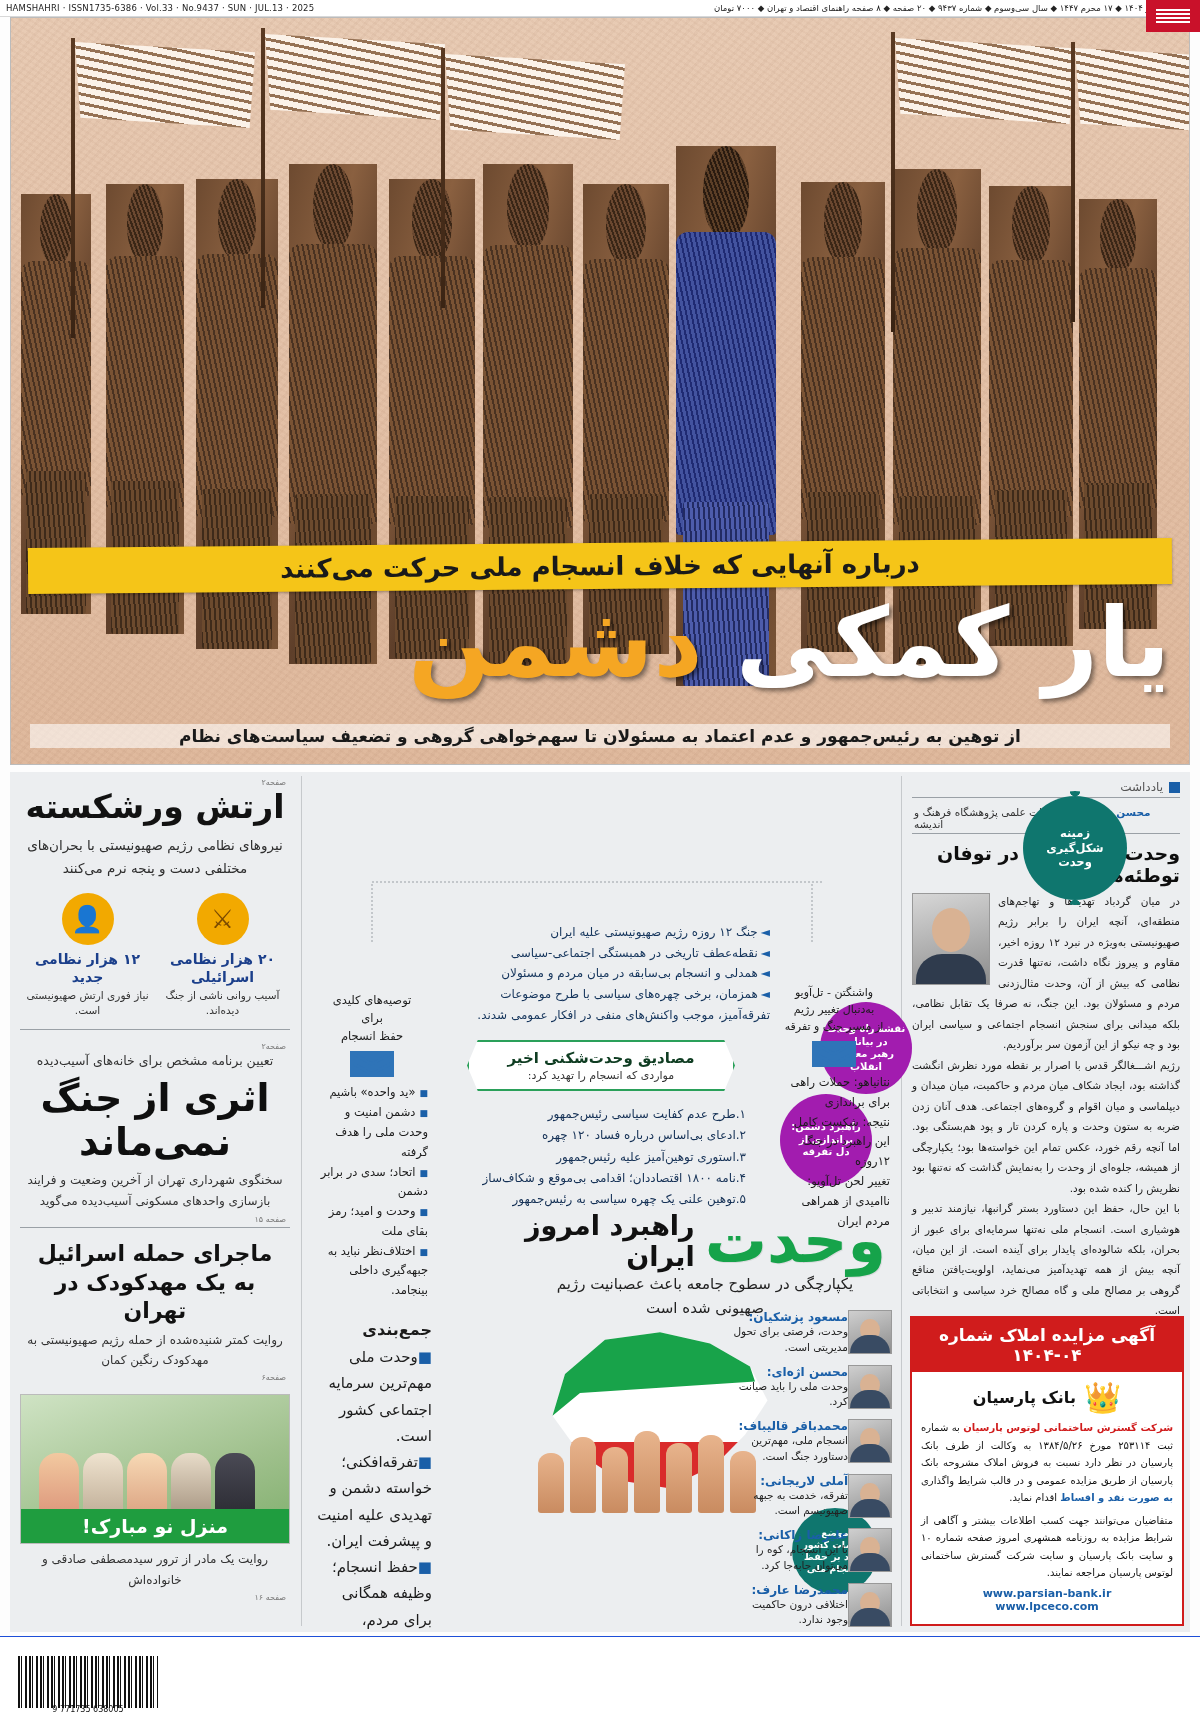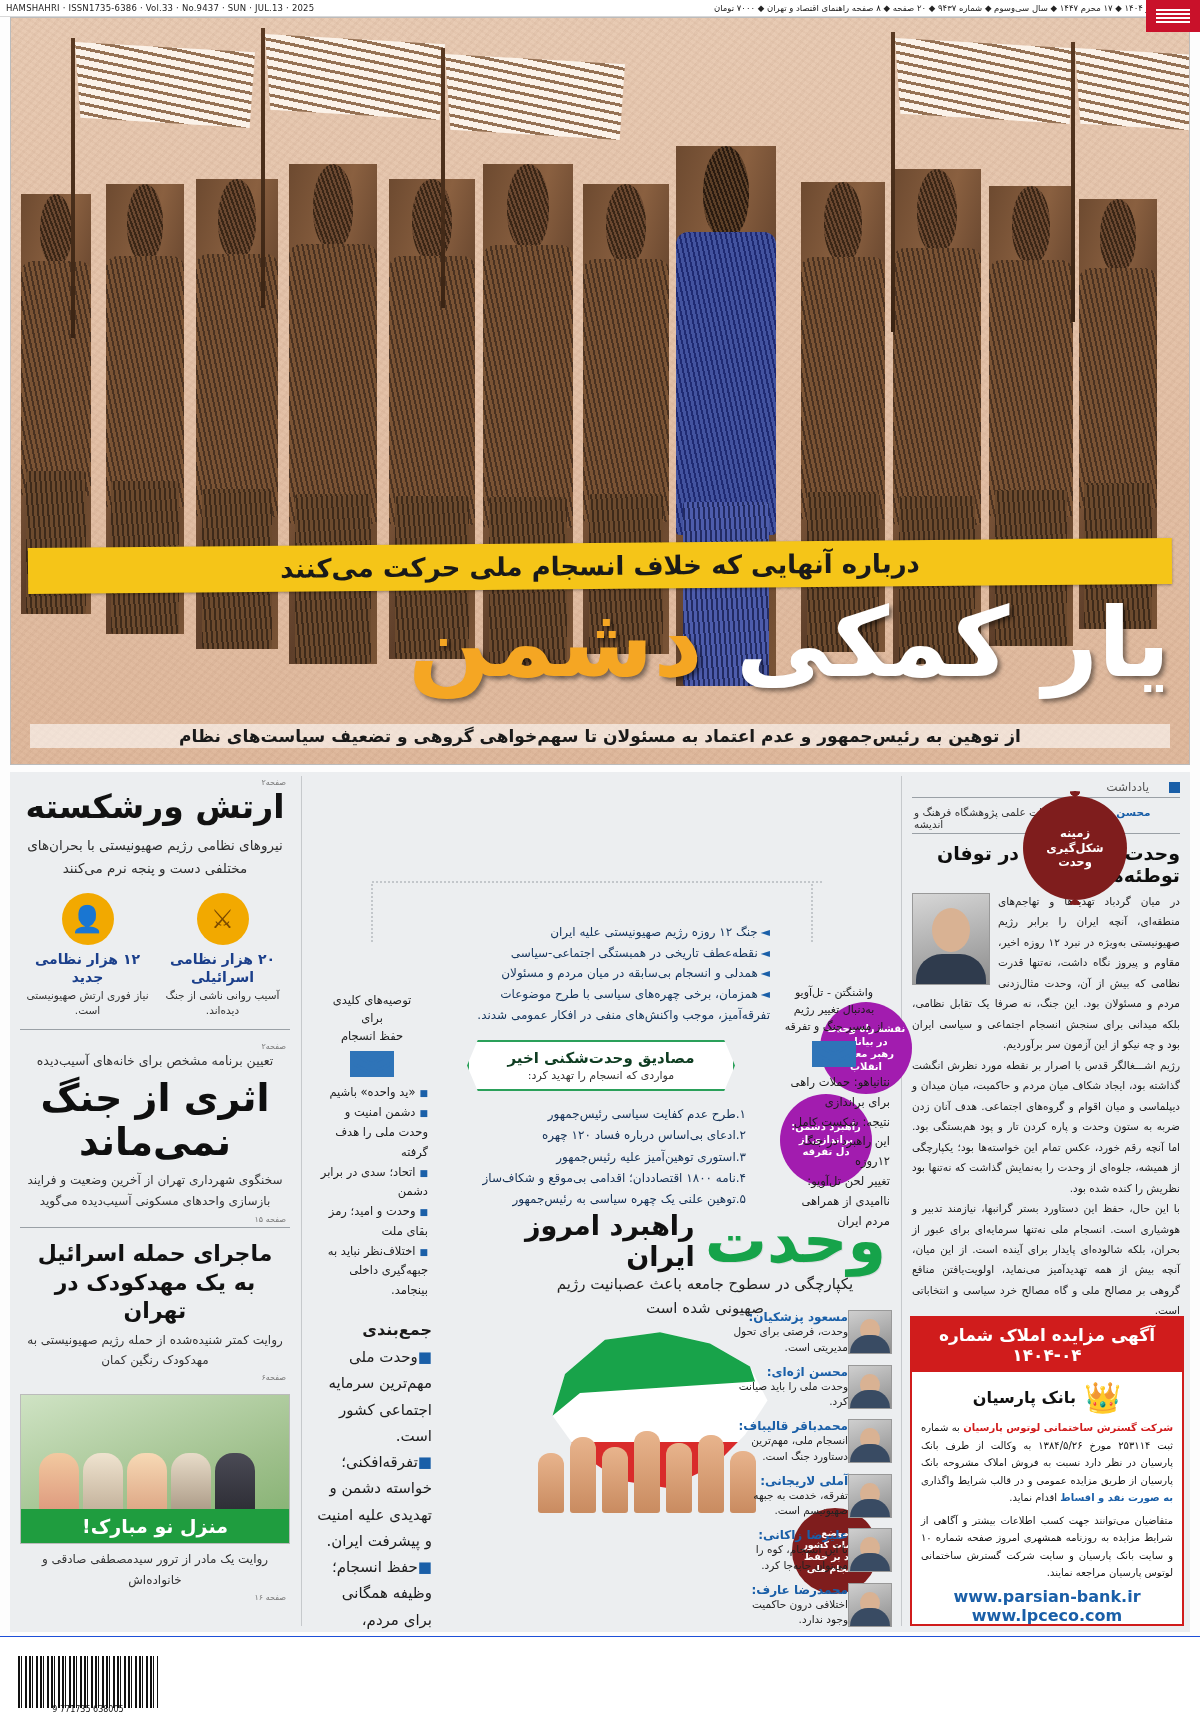--- a/index.html
+++ b/index.html
@@ -205,21 +205,21 @@
   }
   .greenbar span { color:#fff; font-size:19px; font-weight:bold; }
 
   
   .info { position:relative; width:100%; height:100%; padding: 8px 10px; }
   .badge {
     position:absolute; color:#fff; text-align:center; font-weight:bold;
     display:flex; align-items:center; justify-content:center;
     line-height:1.25;
   }
-  .badge.blue { background:#7f1d1d; }
+  .badge.blue { background:#0f766e; }
   .badge.green { background:#a21caf; }
   .scallop {
     border-radius: 50%;
     box-shadow:
       0 0 0 0 transparent;
     position: relative;
   }
   .scallop::before{
     content:""; position:absolute; inset:-5px; border-radius:50%;
     background: inherit;
@@ -296,21 +296,21 @@
     width:20px; height:22px; border-radius:50%; background:#d9b293;
   }
   .official .ph .shoulders {
     position:absolute; bottom:0; left:50%; transform:translateX(-50%);
     width:40px; height:18px; border-radius:18px 18px 0 0; background:#394b63;
   }
   .official .nm { font-size: 12px; font-weight:bold; color:#1a5fa8; }
   .official .qt { font-size: 10.5px; color:#222; line-height:1.5; }
 
   
-  .note-head { display:flex; align-items:center; gap:20px; justify-content:flex-start; }
+  .note-head { display:flex; align-items:center; gap:6px; justify-content:flex-start; }
   .note-head .sq { width:11px; height:11px; background:#1a5fa8; }
   .note-head .lb { font-size:12px; color:#555; }
   .byline { font-size:10.5px; color:#333; text-align:left; padding-left:2px; }
   .byline b { color:#1a5fa8; }
   .ed-title { font-size:19px; font-weight:bold; color:#0e0e0e; text-align:right; margin:8px 0 5px; }
   .ed-photo {
     float:left; width:78px; height:92px; margin: 2px 8px 4px 0;
     background: linear-gradient(165deg,#d7d7d7,#8d8d8d);
     border:1px solid #999; position:relative; overflow:hidden;
   }
@@ -330,21 +330,21 @@
     font-size:17px; font-weight:bold; padding:7px 4px;
   }
   .ad-logo { display:flex; align-items:center; justify-content:center; gap:8px; padding:8px 0 4px; }
   .ad-logo .mark { font-size:30px; color:#e2711d; }
   .ad-logo .nm { font-size:16px; font-weight:bold; color:#111; }
   .ad-body { font-size:10px; color:#111; line-height:1.75; text-align:justify; padding:0 9px; }
   .ad-body .red { color:#d01c1c; font-weight:bold; }
   .ad-body .blue { color:#1a5fa8; font-weight:bold; }
   .ad-links { text-align:center; padding-top:5px; }
   .ad-links a, .ad-links span {
-    display:block; font-size:16px; font-weight:bold; color:#1a5fa8;
+    display:block; font-size:11px; font-weight:bold; color:#1a5fa8;
     text-decoration:none; direction:ltr;
   }
 
   
   .footer {
     position:absolute; bottom: 0; left:0; width:1200px; height: 78px;
     background:#fff; border-top:1px solid #1d4ed8;
   }
   .barcode {
     position:absolute; bottom: 6px; left: 18px;

